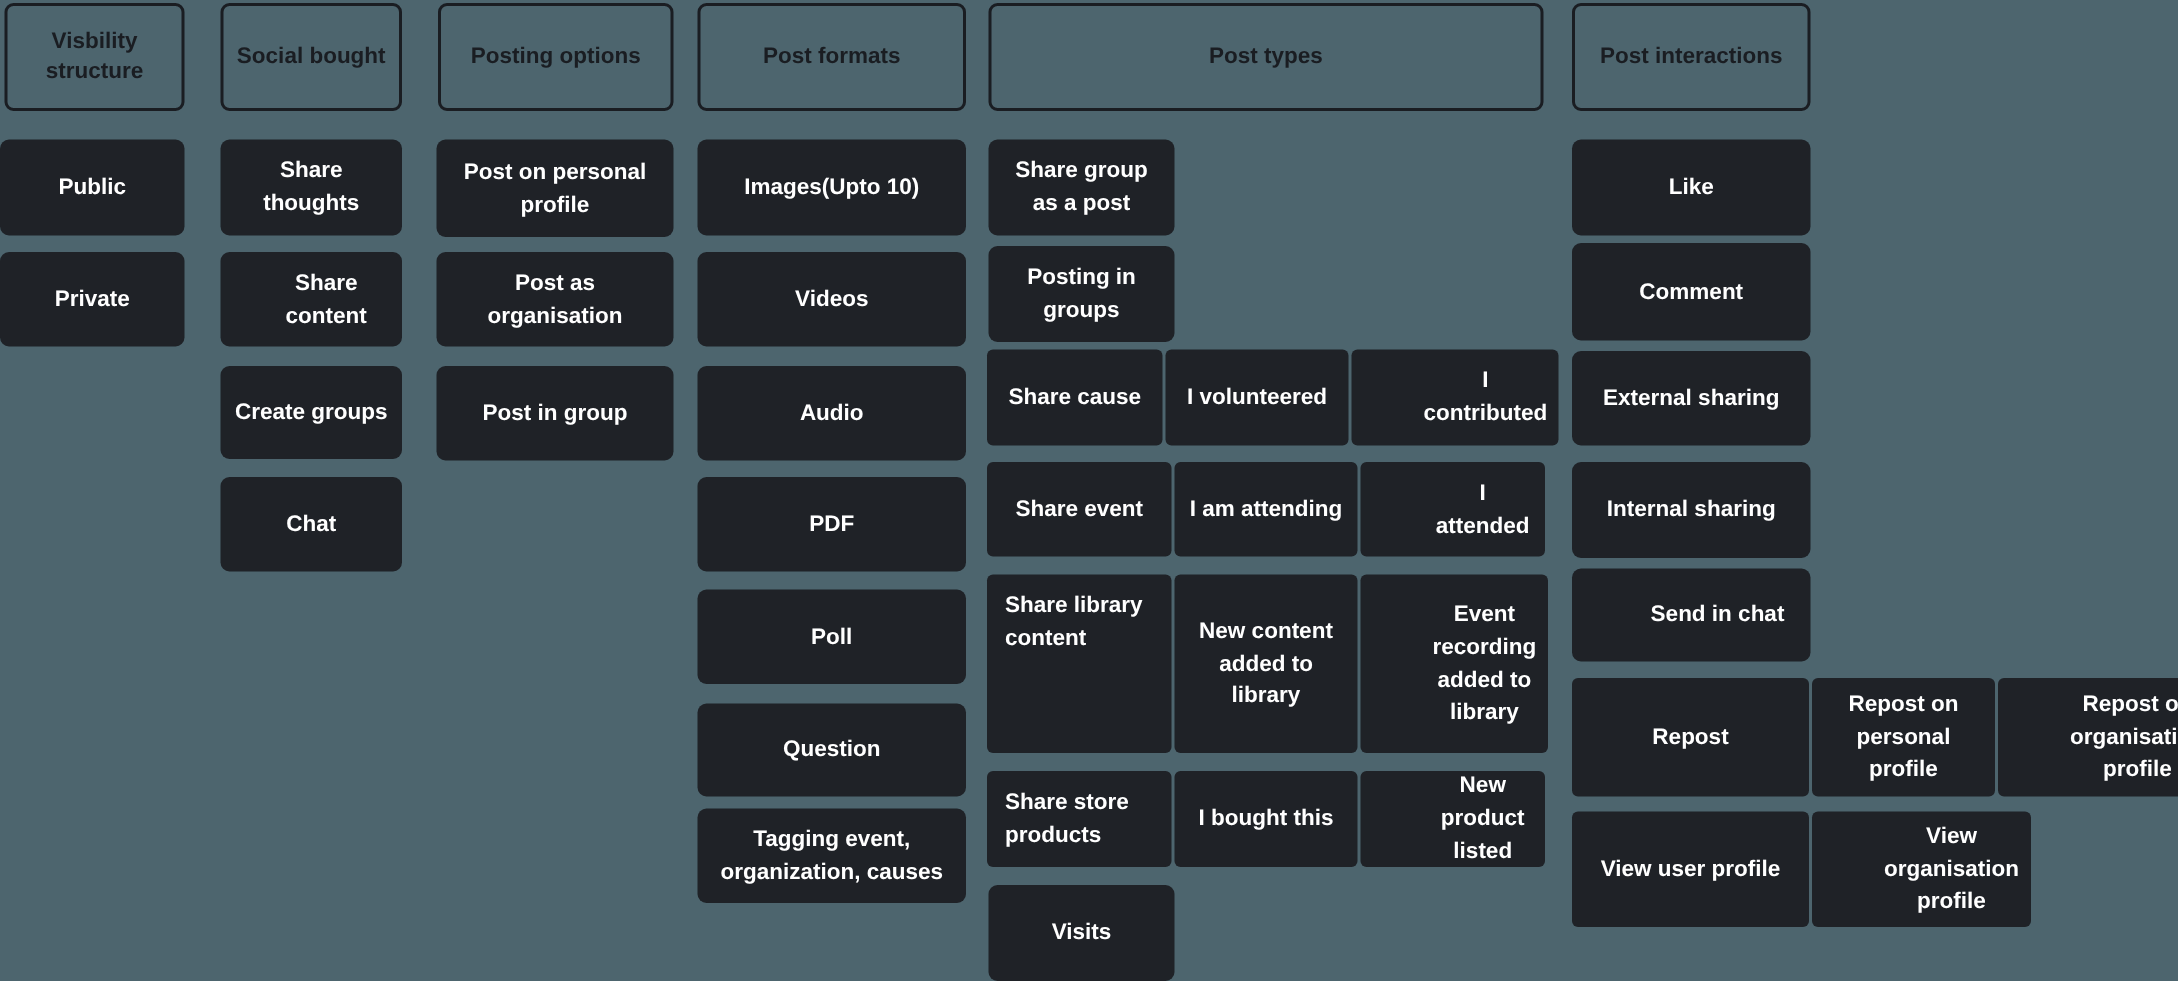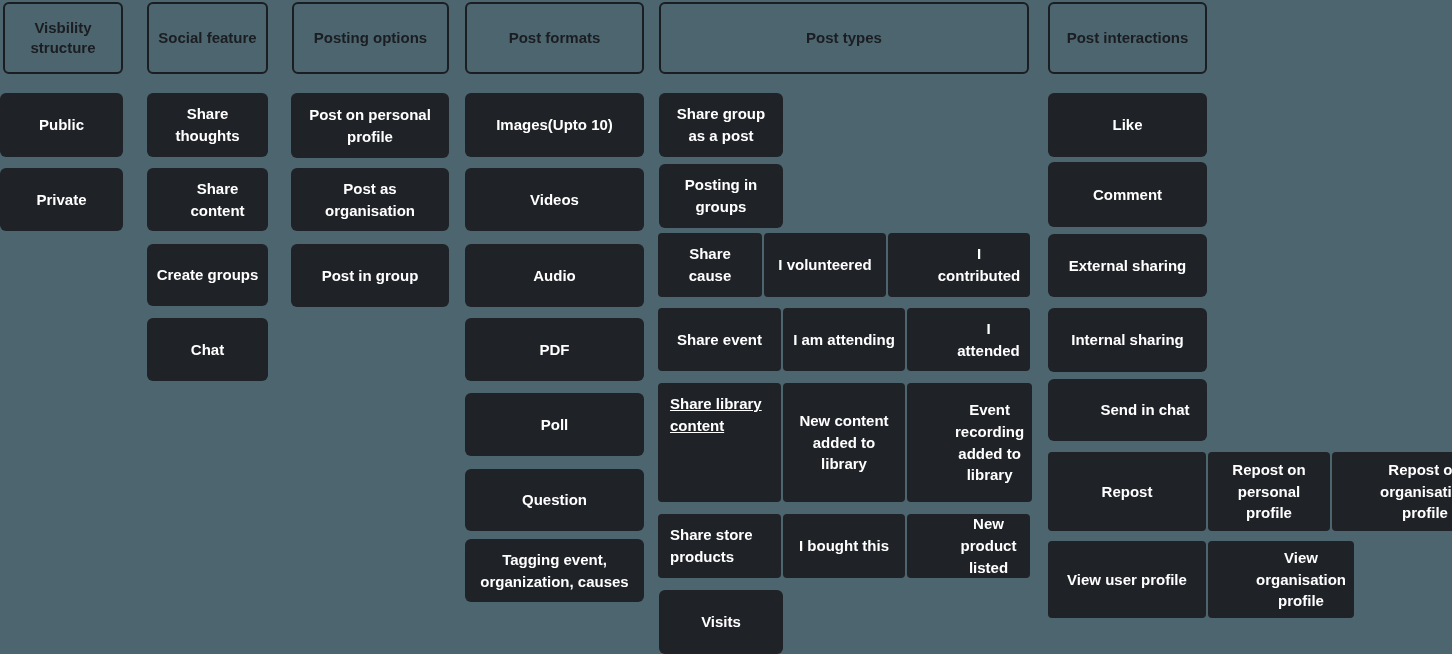--- a/index.html
+++ b/index.html
@@ -16,31 +16,31 @@
   .box {
     position:absolute; box-sizing:border-box; background:#1f2227; border-radius:6px;
     color:#ffffff; font-weight:700; font-size:15px; line-height:1.45;
     display:flex; align-items:center; justify-content:center; text-align:center;
     padding:4px 8px;
   }
   .row { position:absolute; display:flex; gap:2px; }
   .row .box { position:static; height:auto; border-radius:4px; flex:0 0 auto; box-sizing:border-box; }
   .grow { flex:1 1 auto !important;padding-left:48px; }
   .left-align { justify-content:flex-start; text-align:left; padding-left:12px; }
-  .lib-cell { display:block; text-align:left; padding:10px 6px 6px 12px;text-decoration:underline; }
+  .lib-cell { display:block; text-align:left; padding:10px 6px 6px 12px; }
   .lib-cell ul { margin:2px 0 0; padding-left:22px; list-style:disc; }
   .lib-cell li { margin:1px 0; }
 </style>
 </head>
 <body>
 
 <div class="canvas">
 
   <div class="hdr" style="left:3px;width:120px;">Visbility structure</div>
-  <div class="hdr" style="left:147px;width:121px;">Social feature</div>
+  <div class="hdr" style="left:147px;width:121px;">Social bought</div>
   <div class="hdr" style="left:292px;width:157px;">Posting options</div>
   <div class="hdr" style="left:465px;width:179px;">Post formats</div>
   <div class="hdr" style="left:659px;width:370px;">Post types</div>
   <div class="hdr" style="left:1048px;width:159px;">Post interactions</div>
 
   <div class="box" style="left:0;top:93px;width:123px;height:64px;">Public</div>
   <div class="box" style="left:0;top:168px;width:123px;height:63px;">Private</div>
 
   <div class="box" style="left:147px;top:93px;width:121px;height:64px;">Share thoughts</div>
   <div class="box" style="left:147px;top:168px;width:121px;height:63px;padding-left:28px;">Share content</div>
@@ -56,21 +56,21 @@
   <div class="box" style="left:465px;top:244px;width:179px;height:63px;">Audio</div>
   <div class="box" style="left:465px;top:318px;width:179px;height:63px;">PDF</div>
   <div class="box" style="left:465px;top:393px;width:179px;height:63px;">Poll</div>
   <div class="box" style="left:465px;top:469px;width:179px;height:62px;">Question</div>
   <div class="box" style="left:465px;top:539px;width:179px;height:63px;">Tagging event, organization, causes</div>
 
   <div class="box" style="left:659px;top:93px;width:124px;height:64px;">Share group as a post</div>
   <div class="box" style="left:659px;top:164px;width:124px;height:64px;">Posting in groups</div>
 
   <div class="row" style="left:658px;top:233px;width:372px;height:64px;">
-    <div class="box" style="width:104px;">Share cause</div>
+    <div class="box" style="width:117px;">Share cause</div>
     <div class="box" style="width:122px;">I volunteered</div>
     <div class="box grow">I contributed</div>
   </div>
 
   <div class="row" style="left:658px;top:308px;width:372px;height:63px;">
     <div class="box" style="width:123px;">Share event</div>
     <div class="box" style="width:122px;">I am attending</div>
     <div class="box grow">I attended</div>
   </div>
 

